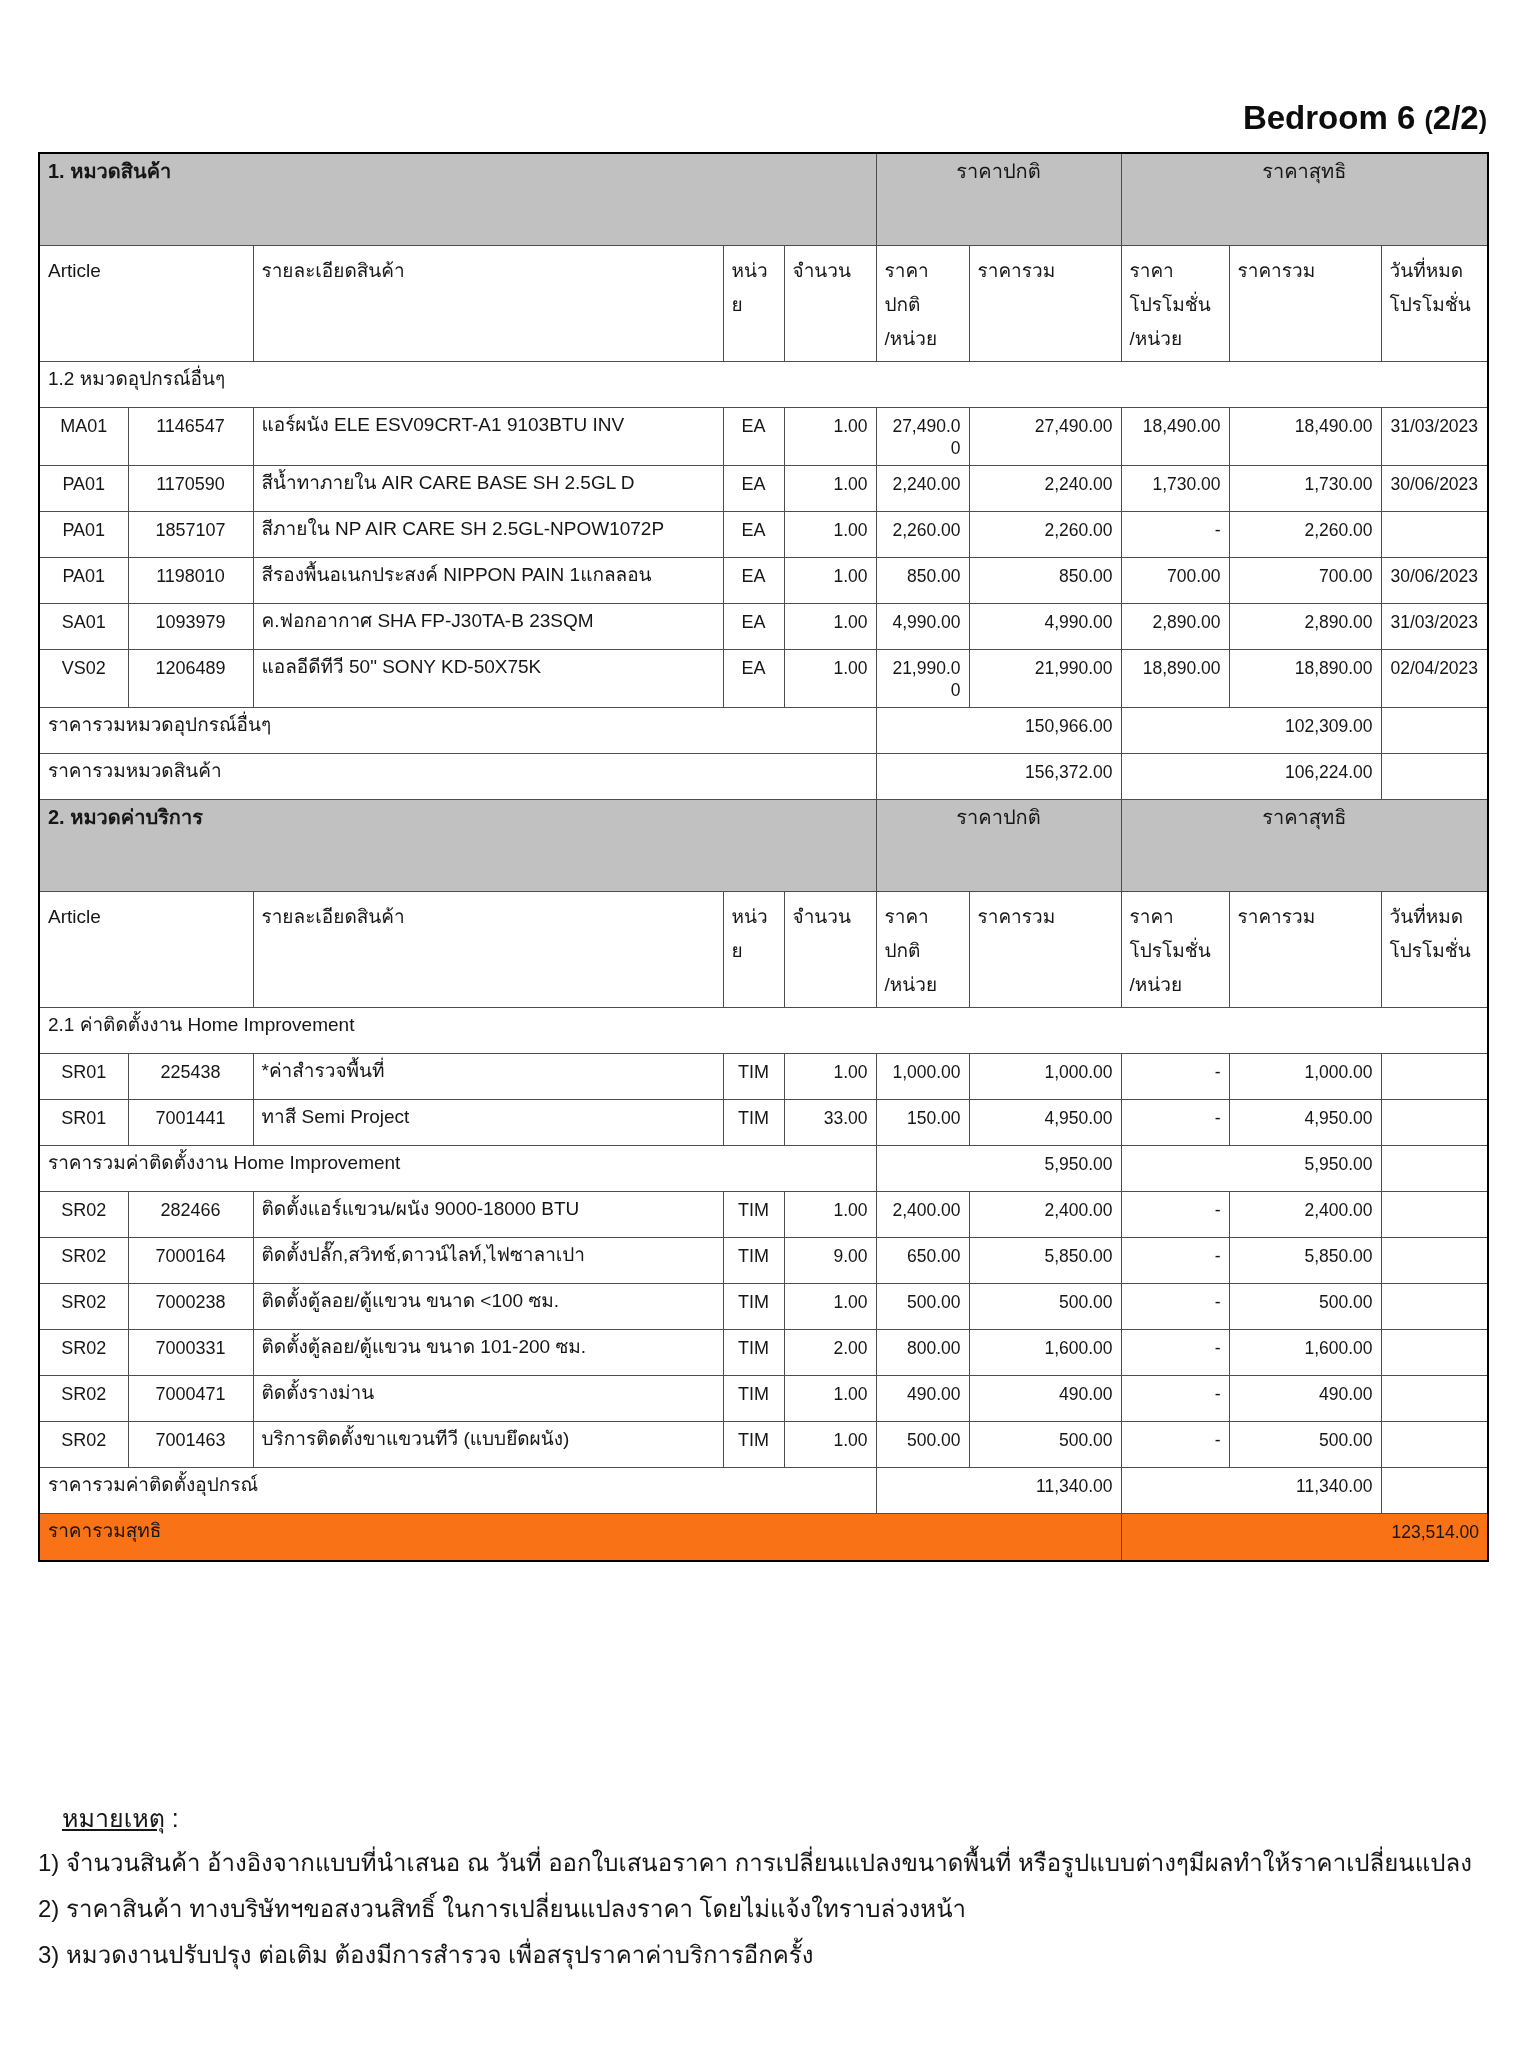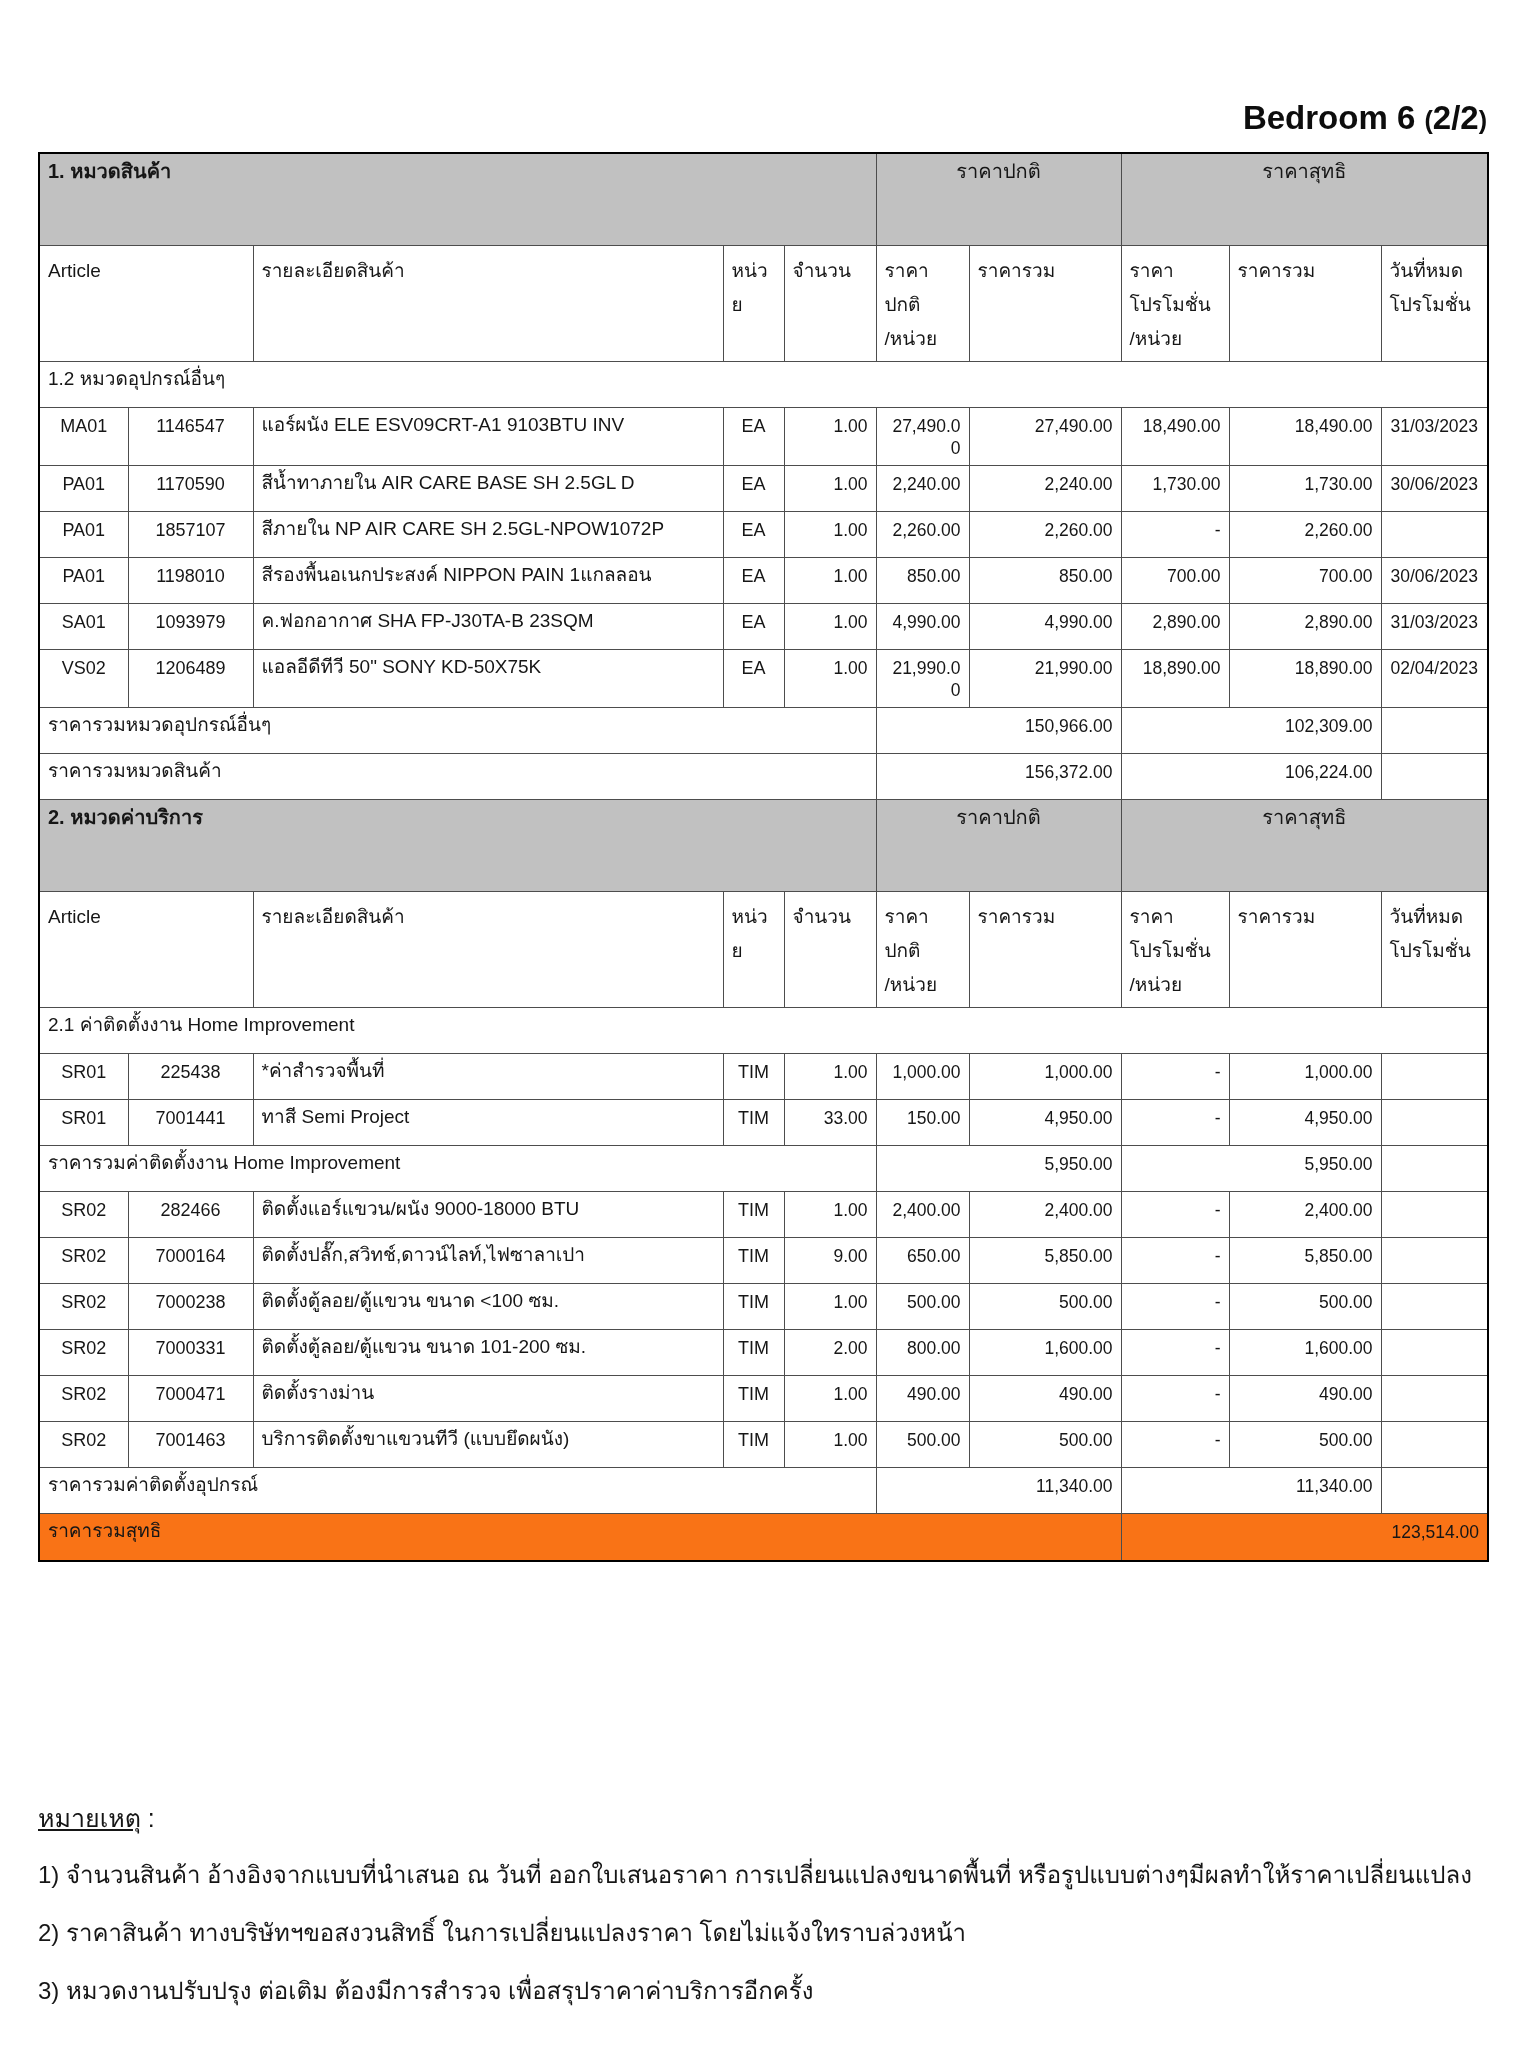--- a/index.html
+++ b/index.html
@@ -47,22 +47,22 @@
 
   tr.total{height:46px;}
   td.total-label{padding-left:20px;padding-top:8px;}
 
   tr.grand{height:47px;}
   tr.grand td{background:#f97316;}
 
   
   .notes{margin-top:236px;}
   .notes-heading{font-size:25px;height:34px;}
-  .notes-heading .u{text-decoration:underline;}
-  .note-line{margin-top:28px;font-size:24px;line-height:30px;white-space:nowrap;}
+  .notes-heading .u{text-decoration:underline;margin-left:24px;}
+  .note-line{margin-top:16px;font-size:24px;line-height:30px;white-space:nowrap;}
 </style>
 </head>
 <body>
 
 <div class="content">
 
   <div class="page-title"><span>Bedroom 6</span>&nbsp;<span class="paren">(</span><span>2/2</span><span class="paren">)</span></div>
 
   <table class="quote">
     <colgroup id="colgroup">

